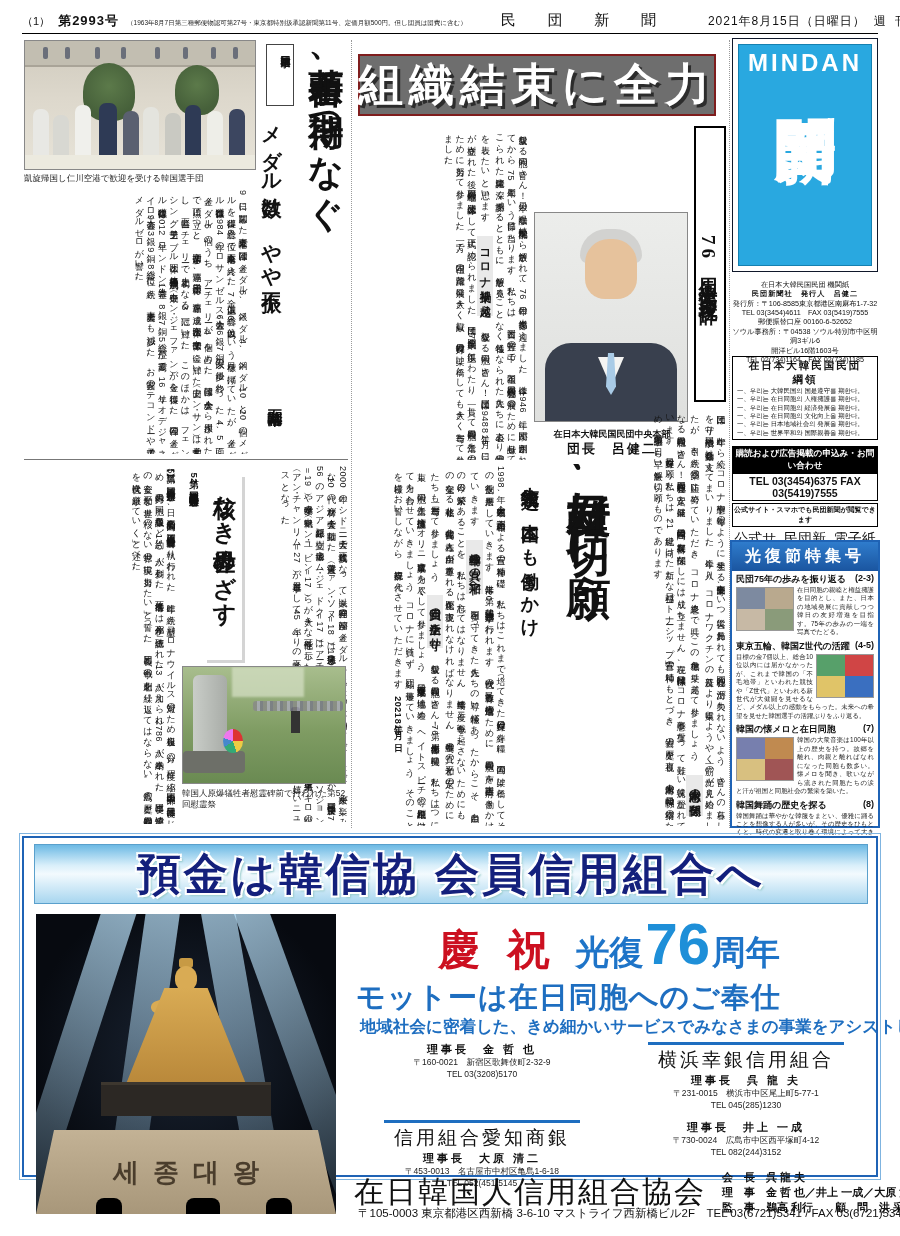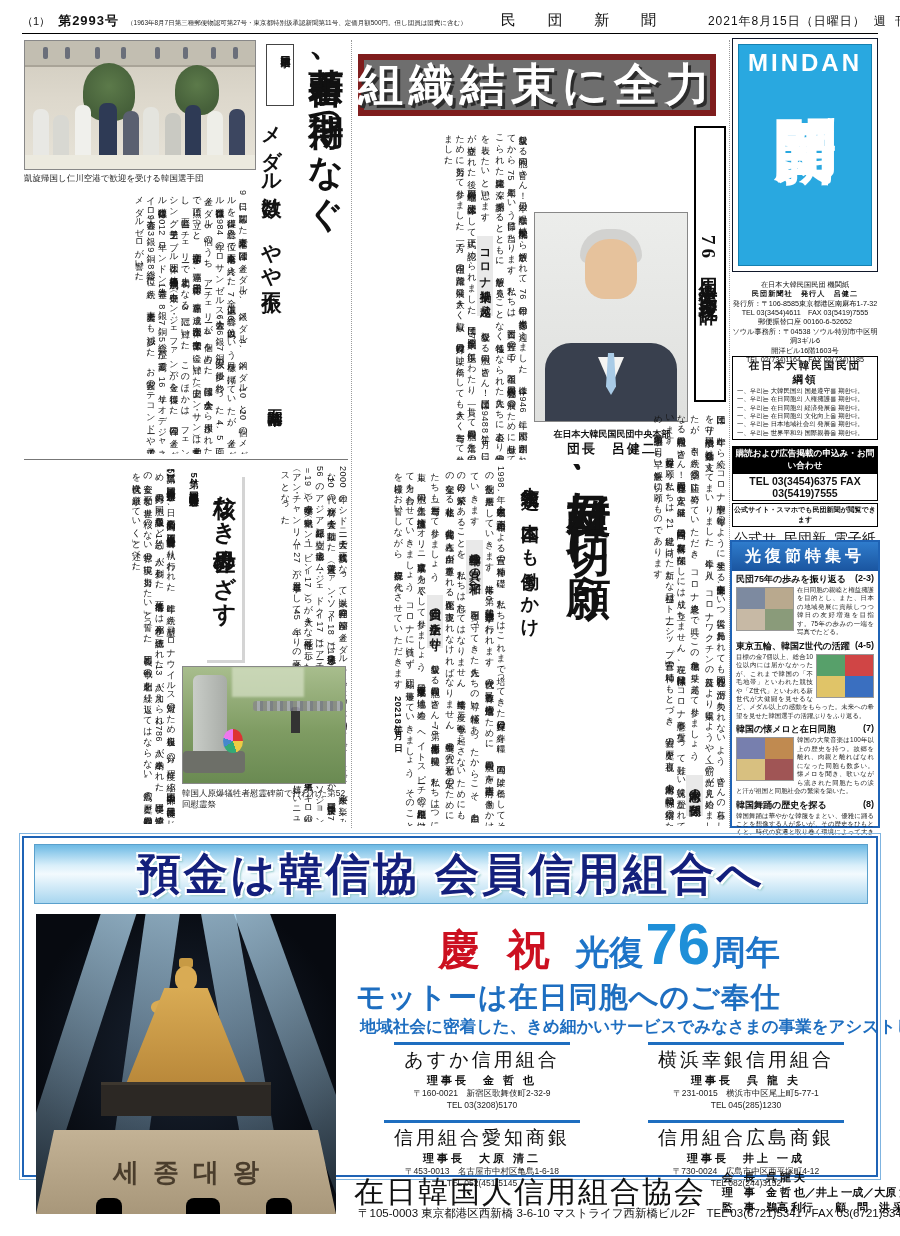--- a/index.html
+++ b/index.html
@@ -43,21 +43,21 @@
   .mem{background:linear-gradient(180deg,#a8bd8d 0%,#7f9c63 55%,#6a8a52 100%);}
   .mem .sky{position:absolute;top:0;left:30%;width:45%;height:30px;background:#d8e2c8;filter:blur(1px);opacity:.7;}
   .mem .stone{position:absolute;left:10px;top:8px;width:34px;height:78px;background:linear-gradient(90deg,#c9cdc8,#a8aca7);border-radius:6px 6px 0 0;}
   .mem .base{position:absolute;left:0px;top:84px;width:62px;height:22px;background:#6d6f68;border-radius:4px;}
   .mem .wreath{position:absolute;left:40px;top:62px;width:20px;height:24px;border-radius:50%;
     background:conic-gradient(#d33 0 25%,#ec4 0 45%,#3a7 0 65%,#48c 0 80%,#e7e 0);}
   .mem .man{position:absolute;left:108px;top:40px;width:9px;height:26px;background:#333;border-radius:3px 3px 0 0;}
   .mem .crowd{position:absolute;left:70px;top:34px;width:90px;height:10px;
     background:repeating-linear-gradient(90deg,#888 0 4px,#aab 4px 7px,#778 7px 10px);opacity:.8;border-radius:3px;}
   
-  .banner{position:absolute;background:#6e6e6e;border:6px solid #7f1d1d;display:flex;align-items:center;justify-content:center;}
+  .banner{position:absolute;background:#6e6e6e;border:2px solid #7f1d1d;display:flex;align-items:center;justify-content:center;}
   .banner span{color:#fff;font-weight:bold;font-size:45px;letter-spacing:6px;font-family:"Liberation Sans",sans-serif;
     text-shadow:3px 3px 0 #2c2c2c;white-space:nowrap;}
   .title-box{border:2px solid #000;background:#fff;font-size:19px;font-weight:bold;
     font-family:"Liberation Serif",serif;padding:8px 3px;letter-spacing:4px;text-align:center;}
   .por{background:linear-gradient(180deg,#ecedeb,#dfe0de);}
   .por .hair{position:absolute;left:50%;top:16px;width:62px;height:34px;transform:translateX(-50%);
     background:#d2d2d0;border-radius:30px 30px 8px 8px;}
   .por .face{position:absolute;left:50%;top:26px;width:52px;height:60px;transform:translateX(-50%);
     background:#e6c29c;border-radius:24px 24px 20px 20px;}
   .por .suit{position:absolute;left:50%;bottom:0;width:132px;height:78px;transform:translateX(-50%);
@@ -371,39 +371,37 @@
       <span class="g-red" data-name="congrats-keishuku">慶 祝</span>
       <span class="g-blue" data-name="congrats-kofuku">光復</span>
       <span class="g-num" data-name="congrats-76">76</span>
       <span class="g-blue" data-name="congrats-shunen">周年</span>
     </div>
     <div class="motto" style="left:332px;top:140px;" data-name="ad-motto">モットーは在日同胞へのご奉仕</div>
     <div class="tagline" style="left:336px;top:178px;" data-name="ad-tagline">地域社会に密着した、きめ細かいサービスでみなさまの事業をアシストします</div>
 
     <div class="unions" style="left:336px;top:204px;width:508px;" data-name="credit-unions-grid">
       <div class="union" data-name="credit-union-asuka">
-        <div class="nm" data-name="union-name">あすか信用組合</div>
         <div class="ps" data-name="union-chairman">理事長　金 哲 也</div>
         <div class="ad1" data-name="union-address">〒160-0021　新宿区歌舞伎町2-32-9</div>
         <div class="ad2" data-name="union-tel">TEL 03(3208)5170</div>
       </div>
       <div class="union" data-name="credit-union-yokohama">
         <div class="nm" data-name="union-name">横浜幸銀信用組合</div>
         <div class="ps" data-name="union-chairman">理事長　呉 龍 夫</div>
         <div class="ad1" data-name="union-address">〒231-0015　横浜市中区尾上町5-77-1</div>
         <div class="ad2" data-name="union-tel">TEL 045(285)1230</div>
       </div>
       <div class="union" data-name="credit-union-aichi">
         <div class="nm" data-name="union-name">信用組合愛知商銀</div>
         <div class="ps" data-name="union-chairman">理事長　大原 清二</div>
         <div class="ad1" data-name="union-address">〒453-0013　名古屋市中村区亀島1-6-18</div>
         <div class="ad2" data-name="union-tel">TEL 052(451)5145</div>
       </div>
       <div class="union" data-name="credit-union-hiroshima">
-        <div class="nm" data-name="union-name">信用組合広島商銀</div>
         <div class="ps" data-name="union-chairman">理事長　井上 一成</div>
         <div class="ad1" data-name="union-address">〒730-0024　広島市中区西平塚町4-12</div>
         <div class="ad2" data-name="union-tel">TEL 082(244)3152</div>
       </div>
     </div>
 
     <div class="assoc" style="left:330px;top:332px;" data-name="association-row">
       <span class="an" data-name="association-name">在日韓国人信用組合協会</span>
       <span class="off" data-name="association-officers">
         <span style="display:block" data-name="officer-line">会　長　呉 龍 夫</span>

